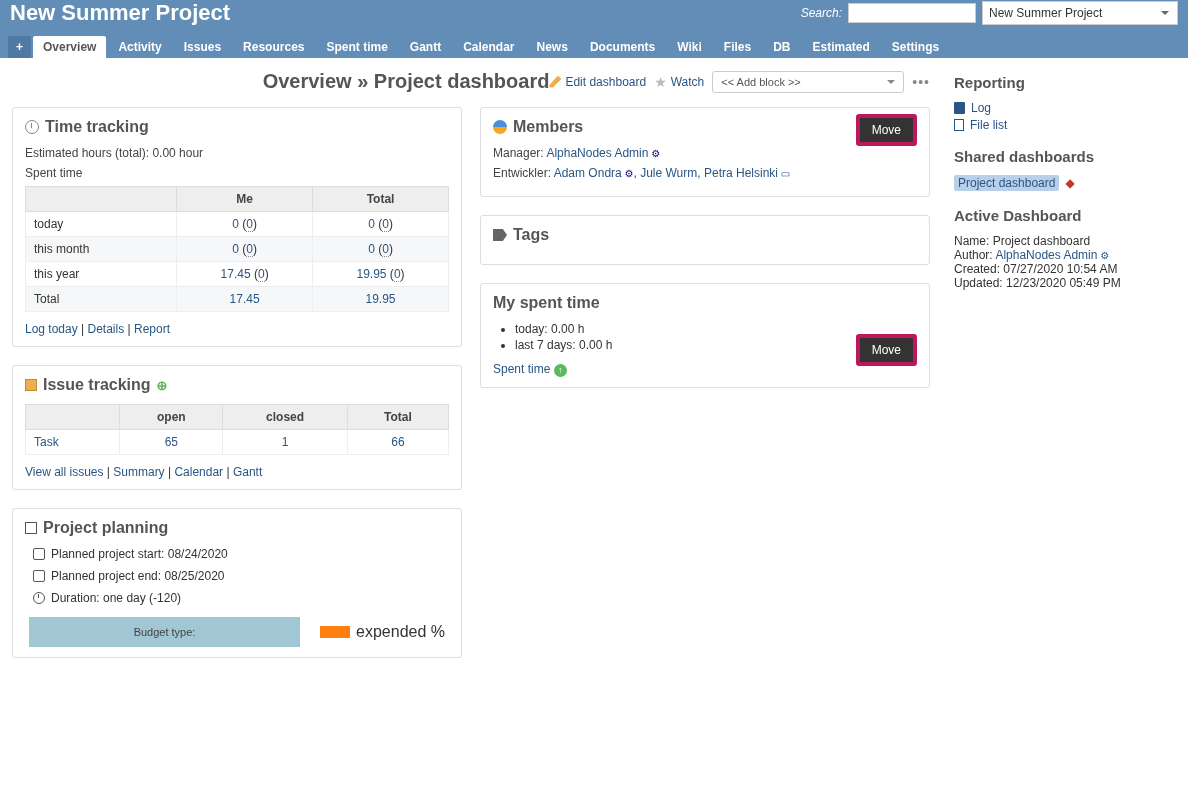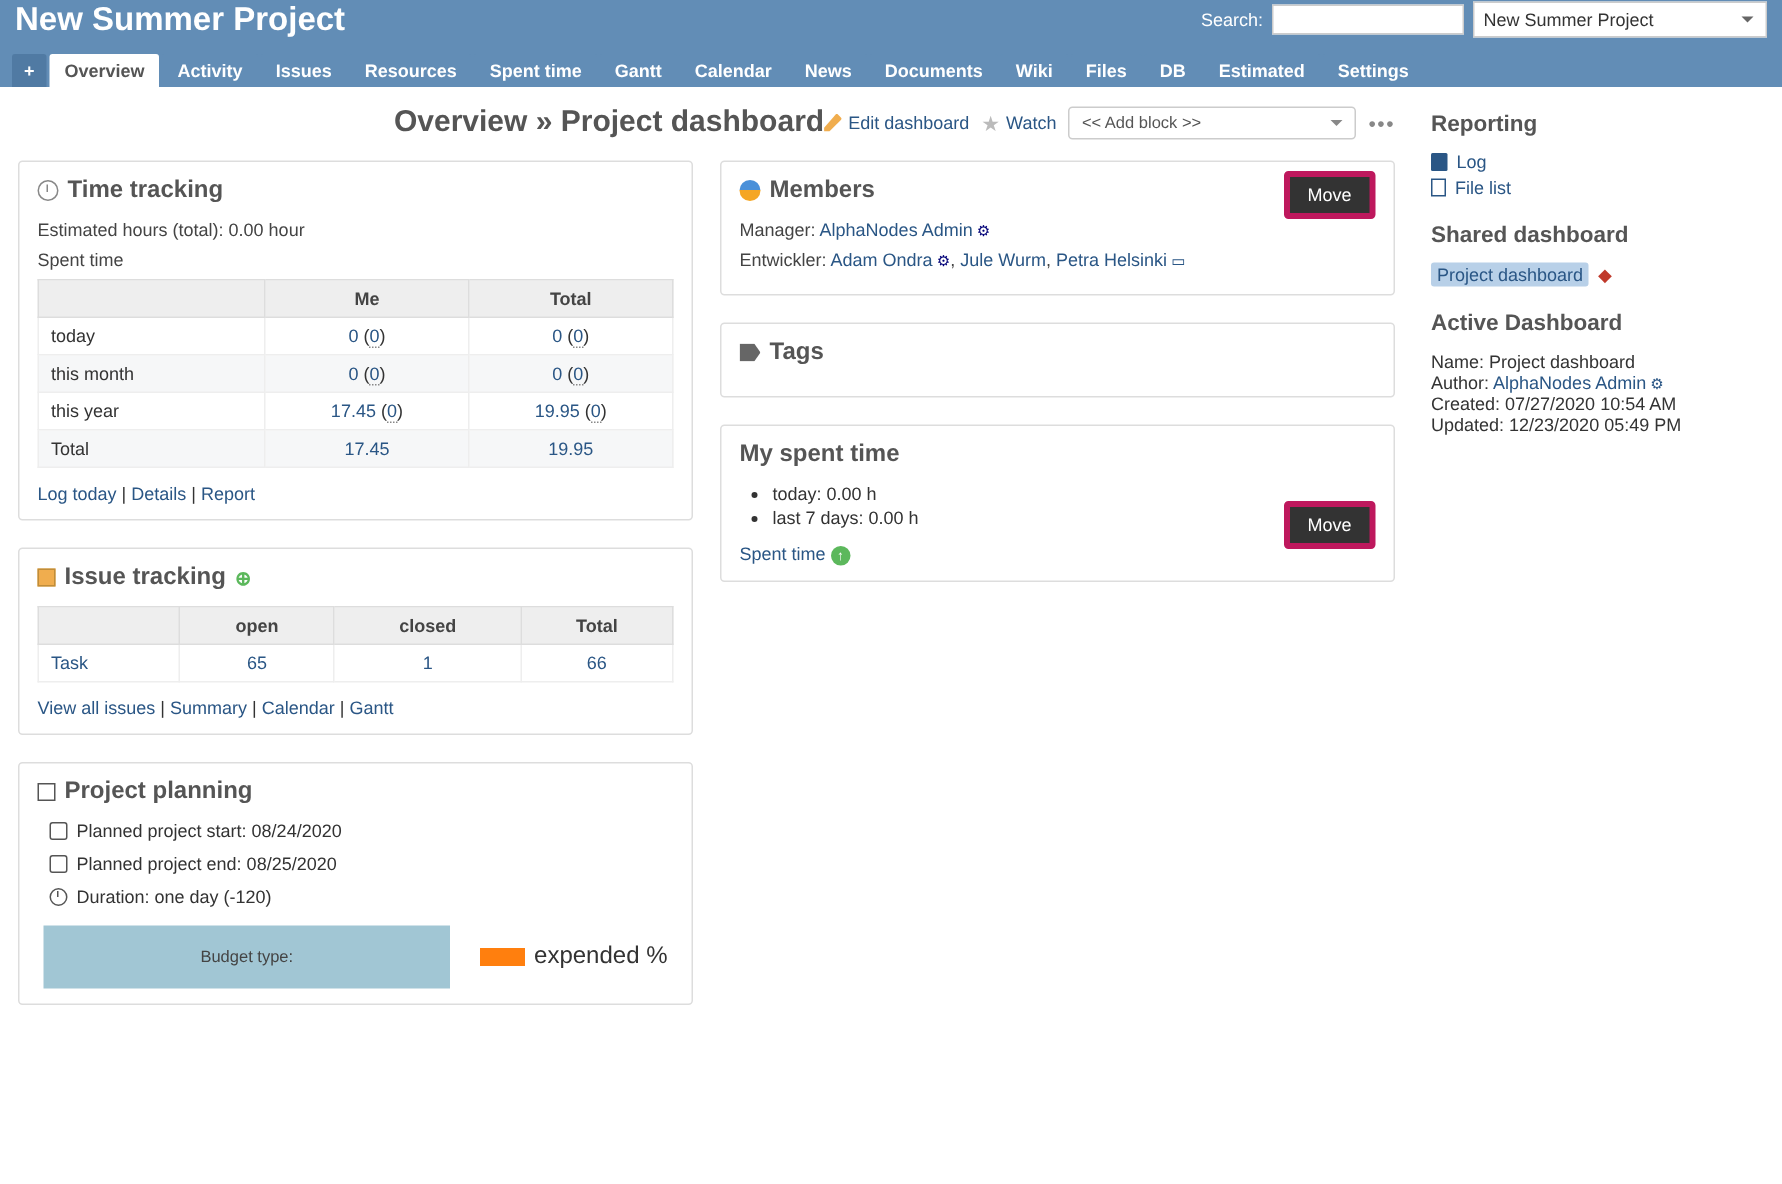--- a/index.html
+++ b/index.html
@@ -2,21 +2,21 @@
 <html><head>
 <meta charset="utf-8">
 <style>
 * { box-sizing: border-box; margin: 0; padding: 0; }
 body { font-family: Verdana, sans-serif; font-size: 12px; color: #333; background: #fff; }
 a { color: #2a5685; text-decoration: none; cursor: pointer; }
 
 .header { background: #628db6; padding: 0 10px; display: flex; justify-content: space-between; align-items: center; }
 .header h1 { color: #fff; font-size: 22px; font-weight: bold; font-family: "Trebuchet MS", sans-serif; }
 .search-area { display: flex; align-items: center; gap: 6px; }
-.search-area label { color: #fff; font-size: 12px; }
+.search-area label { color: #fff; font-size: 12px; font-style: italic; }
 .search-area input { height: 20px; width: 128px; border: 1px solid #ccc; padding: 0 4px; font-size: 12px; }
 .project-select { background: #fff; border: 1px solid #ccc; height: 24px; width: 196px; padding: 0 20px 0 6px; font-size: 12px; display: flex; align-items: center; position: relative; }
 .project-select::after { content: ""; position: absolute; right: 8px; top: 9px; border: 4px solid transparent; border-top-color: #666; }
 
 .tabs { background: #628db6; display: flex; padding: 10px 8px 0 8px; gap: 2px; }
 .tab { background: #628db6; color: #fff; padding: 4px 10px; font-size: 12px; border-radius: 2px 2px 0 0; cursor: pointer; font-weight: bold; }
 .tab.active { background: #fff; color: #555; }
 .tab.plus { background: #507aa3; padding: 4px 8px; }
 
 .main { display: flex; }
@@ -47,21 +47,21 @@
 .links { margin-top: 10px; font-size: 12px; }
 
 .move-btn { background: #333; color: #fff; border: 4px solid #be185d; border-radius: 3px; padding: 5px 12px; font-size: 12px; cursor: pointer; float: right; margin-top: -4px; }
 .member-row .gear { color: #007; font-size: 10px; }
 .member-row .card { color: #2a5685; font-size: 10px; }
 ul.bul { list-style: disc; padding-left: 22px; }
 ul.bul li { margin: 2px 0; }
 
 .plan-item { display: flex; align-items: center; gap: 6px; margin: 8px 8px; }
 .chart-row { display: flex; align-items: center; gap: 20px; margin-top: 12px; padding: 0 4px;}
-.chart-bar { background: #a1c6d4; height: 42px; flex: 1; display: flex; align-items: center; justify-content: center; font-size: 11px; color: #444; }
+.chart-bar { background: #a1c6d4; height: 30px; flex: 1; display: flex; align-items: center; justify-content: center; font-size: 11px; color: #444; }
 .legend { display: flex; align-items: center; gap: 6px; font-size: 16px; }
 .legend-swatch { width: 30px; height: 12px; background: #ff7f0e; }
 
 .sidebar h3 { font-size: 15px; color: #555; margin: 4px 0 10px 0; font-family: "Trebuchet MS", sans-serif; }
 .side-link { display: flex; align-items: center; gap: 6px; margin: 3px 0; }
 .side-badge { background: #b8d0e8; padding: 1px 4px; border-radius: 2px; display: inline-flex; align-items: center; gap: 6px; }
 .side-cube { color: #c0392b; }
 
 .icon { display: inline-block; }
 .ic-time { width:14px; height:14px; border:1.5px solid #888; border-radius:50%; position:relative; }
@@ -282,21 +282,21 @@
     <h3>Reporting</h3>
     <div class="side-link">
         <span class="icon ic-log"></span>
         <a>Log</a>
       </div>
     <div class="side-link">
         <span class="icon ic-file"></span>
         <a>File list</a>
       </div>
 
-    <h3 style="margin-top:16px">Shared dashboard</h3>
+    <h3 style="margin-top:16px">Shared dashboards</h3>
     <div class="side-link">
       <span class="side-badge">
           <a>Project dashboard</a>
         </span>
       <span class="side-cube">◆</span>
     </div>
 
     <h3 style="margin-top:16px">Active Dashboard</h3>
     <div>Name: Project dashboard</div>
     <div><span>Author: </span><a>AlphaNodes Admin</a><span class="gear" style="color:#2a5685;font-size:10px"> ⚙</span></div>

